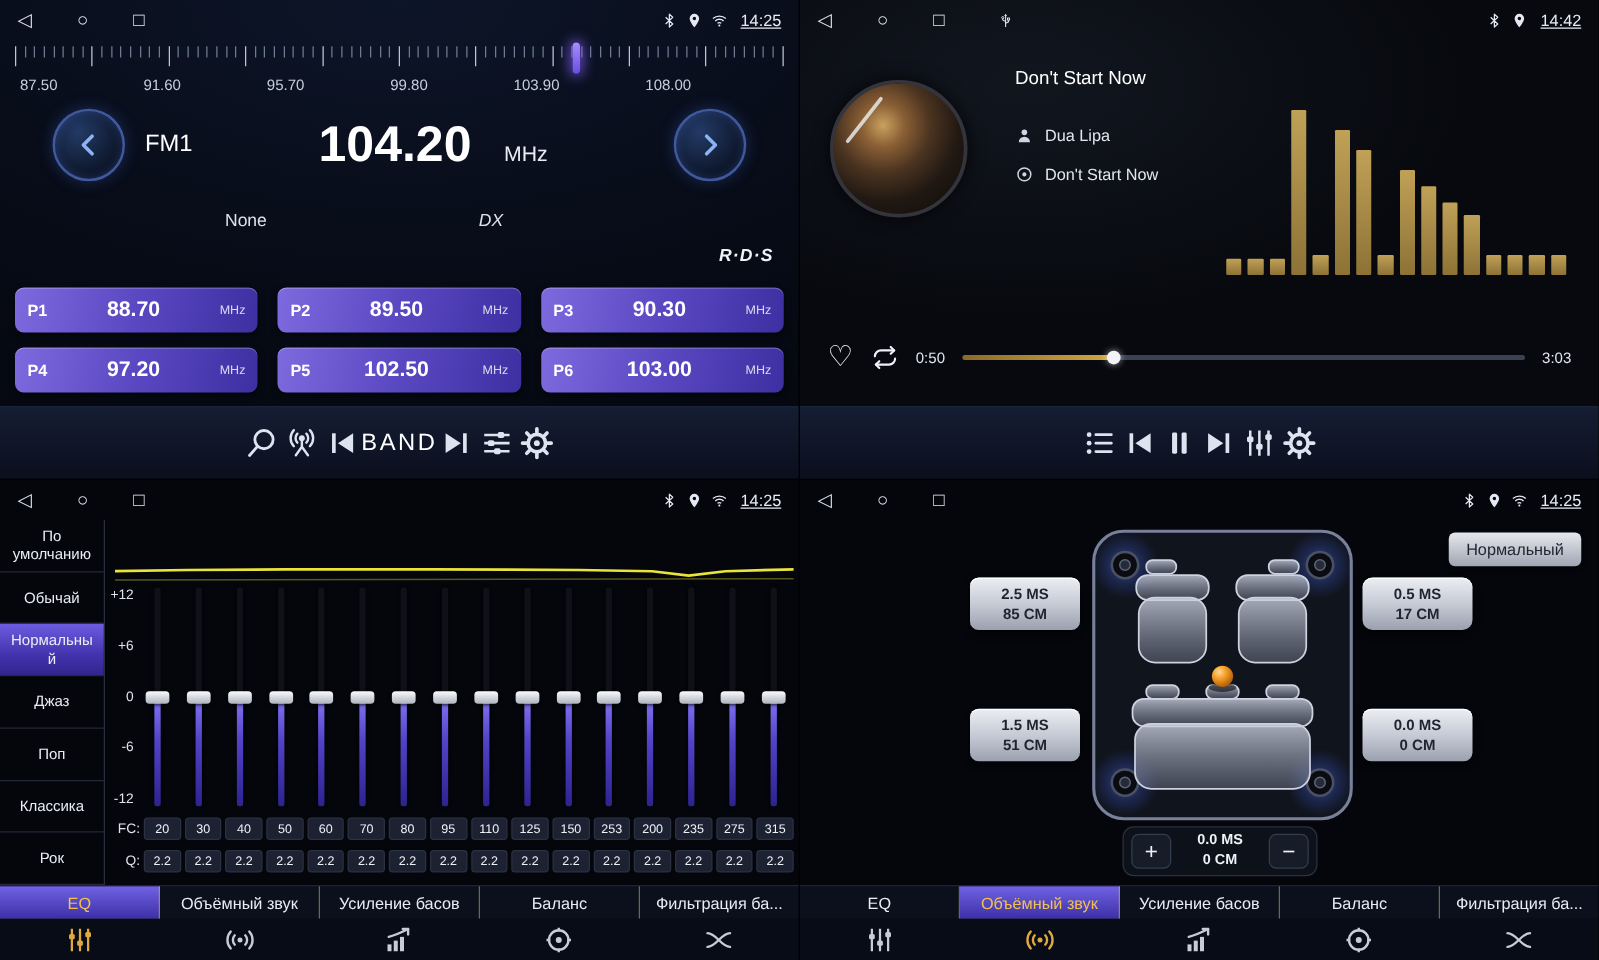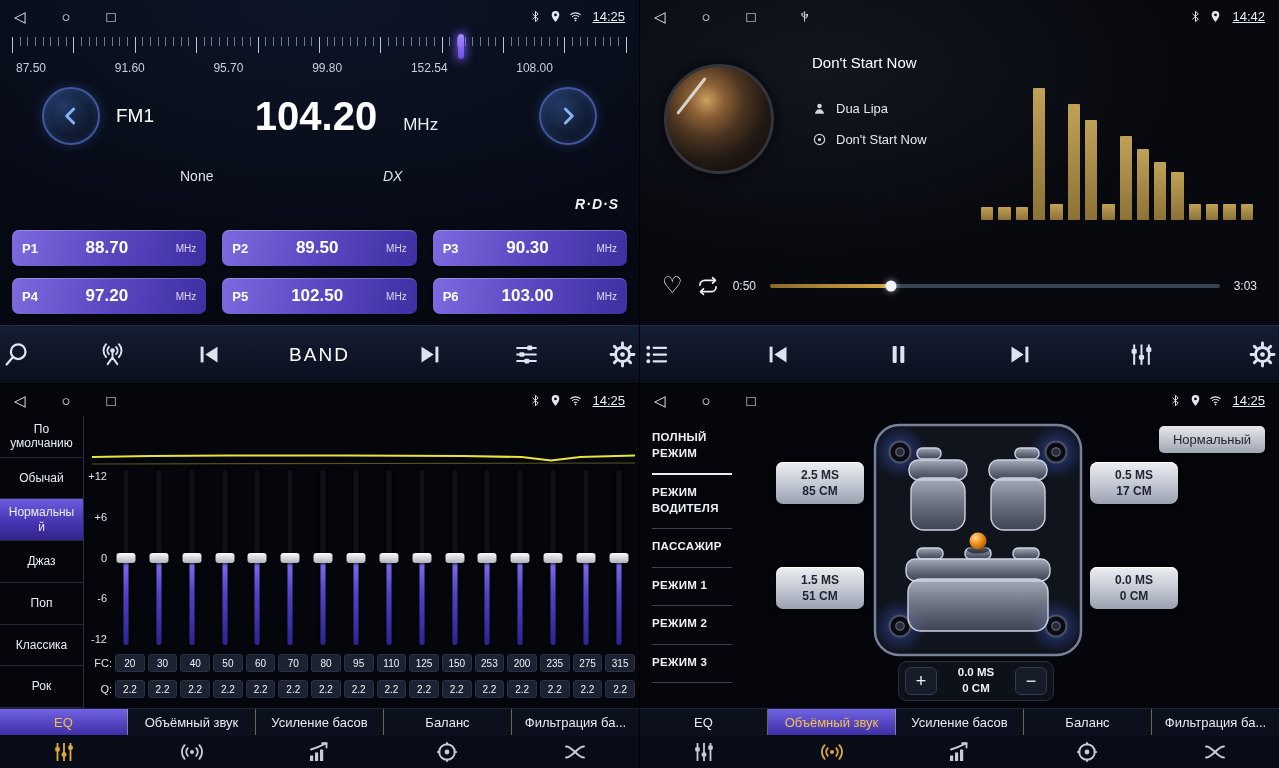--- a/index.html
+++ b/index.html
@@ -43,21 +43,21 @@
   .rds-badge { position:absolute; right:20px; top:196px; font-size:14px; font-style:italic; font-weight:bold; color:#f0f3f8; letter-spacing:1px; }
   .preset-grid { position:absolute; left:12px; right:12px; top:230px; display:grid; grid-template-columns:1fr 1fr 1fr; gap:12px 16px; }
   .preset { height:36px; border-radius:7px; display:flex; align-items:center; padding:0 10px; color:#fff; cursor:pointer;
     background:linear-gradient(100deg,#7e6ade 0%, #5a48c2 50%, #3e2fa2 100%);
     box-shadow:inset 0 1px 0 rgba(255,255,255,.25), 0 2px 5px rgba(0,0,0,.5); }
   .p-id { font-size:13px; font-weight:bold; }
   .p-freq { flex:1; text-align:center; font-size:17px; font-weight:bold; }
   .p-unit { font-size:10px; opacity:.8; }
   .bottom-toolbar { position:absolute; left:0; right:0; bottom:0; height:58px;
     background:linear-gradient(180deg,#151d33,#0a0f1d); border-top:1px solid #232c48;
-    display:flex; align-items:center; justify-content:space-between; color:#dde4f0; }
+    display:flex; align-items:center; justify-content:center; color:#dde4f0; }
   .tool-icon { width:32px; height:32px; display:flex; align-items:center; justify-content:center; cursor:pointer; }
   .tool-icon svg { width:27px; height:27px; }
   .band-btn { font-size:19px; letter-spacing:2px; color:#fff; cursor:pointer; }
 
   
   .player-top { display:flex; padding:14px 24px 0; }
   .album-art { width:110px; height:110px; border-radius:50%; margin-top:18px; flex-shrink:0; position:relative;
     background:radial-gradient(circle at 38% 32%, #c9a15f 0%, #8a5f35 18%, #4a3320 40%, #201812 64%, #0d0a08 100%);
     border:3px solid #34343c; box-shadow:0 0 14px rgba(0,0,0,.8); }
   .album-art::after { content:""; position:absolute; left:22%; top:6%; width:3px; height:44%;
@@ -392,21 +392,21 @@
           <div class="tick"></div>
           <div class="tick major"></div>
         </div>
       <div class="ruler-indicator" style="left: 72.5%;"></div>
     </div>
     <div class="scale-labels">
       <span>87.50</span>
       <span>91.60</span>
       <span>95.70</span>
       <span>99.80</span>
-      <span>152.54</span>
+      <span>103.90</span>
       <span>108.00</span>
     </div>
 
     <div class="radio-main">
       <div class="tune-btn">
         <svg>
             <use href="#i-chevL"></use>
           </svg>
       </div>
       <span class="band-label">FM1</span>
@@ -836,28 +836,20 @@
         <svg class="sicon">
             <use href="#i-loc"></use>
           </svg>
         <svg class="sicon">
             <use href="#i-wifi"></use>
           </svg>
         <span class="time">14:25</span>
       </div>
     </div>
 
-    <div class="sf-modes">
-        <div class="sfmode selected">ПОЛНЫЙ РЕЖИМ</div>
-        <div class="sfmode">РЕЖИМ ВОДИТЕЛЯ</div>
-        <div class="sfmode">ПАССАЖИР</div>
-        <div class="sfmode">РЕЖИМ 1</div>
-        <div class="sfmode">РЕЖИМ 2</div>
-        <div class="sfmode">РЕЖИМ 3</div>
-      </div>
     <div class="sf-preset-btn">Нормальный</div>
 
     <div class="car-box">
       <svg viewBox="0 0 216 240" width="216" height="240">
         <defs>
           <radialGradient id="g-spk">
               <stop offset="0%" stop-color="#6d8cff" stop-opacity=".5"></stop>
               <stop offset="60%" stop-color="#3d5ad8" stop-opacity=".22"></stop>
               <stop offset="100%" stop-color="#3d5ad8" stop-opacity="0"></stop>
             </radialGradient>

